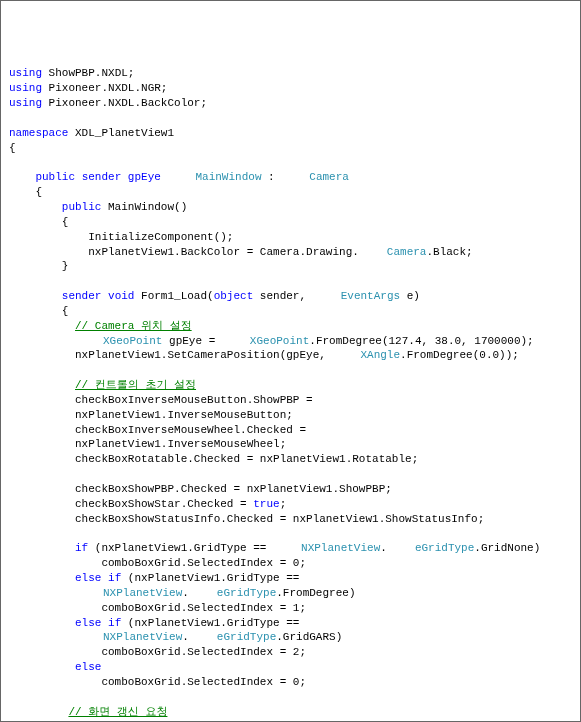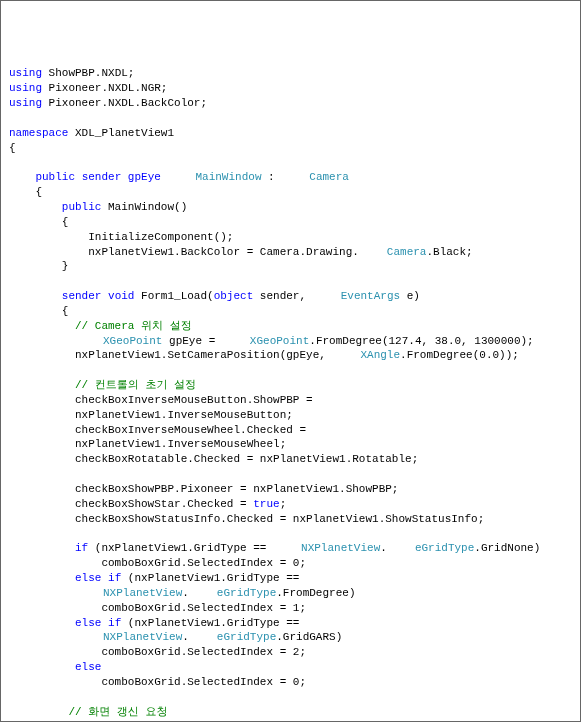--- a/index.html
+++ b/index.html
@@ -17,21 +17,21 @@
       padding: 6px 8px;
       border: 1px solid #666;
       white-space: pre;
       overflow: hidden;
     }
     .code-container {
       color: #000000;
     }
     .kw { color: #0000ff; }
     .type { color: #2b91af; margin-left: 28px; }
-    .str-comment { color: #008000; }
+    .str-comment { color: #008000; text-decoration: underline; }
   </style>
 </head>
 <body>
 
 
 
 <div class="code-container"><span class="kw">using</span><span> ShowPBP.NXDL;</span>
 <span class="kw">using</span><span> Pixoneer.NXDL.NGR;</span>
 <span class="kw">using</span><span> Pixoneer.NXDL.BackColor;</span>
 <span></span>
@@ -42,31 +42,31 @@
 <span>    {</span>
 <span>        </span><span class="kw">public</span><span> MainWindow()</span>
 <span>        {</span>
 <span>            InitializeComponent();</span>
 <span>            nxPlanetView1.BackColor = Camera.Drawing.</span><span class="type">Camera</span><span>.Black;</span>
 <span>        }</span>
 <span></span>
 <span>        </span><span class="kw">sender</span><span> </span><span class="kw">void</span><span> Form1_Load(</span><span class="kw">object</span><span> sender, </span><span class="type">EventArgs</span><span> e)</span>
 <span>        {</span>
 <span>          </span><span class="str-comment">// Camera 위치 설정</span>
-<span>          </span><span class="type">XGeoPoint</span><span> gpEye = </span><span class="type">XGeoPoint</span><span>.FromDegree(127.4, 38.0, 1300000);</span>
+<span>          </span><span class="type">XGeoPoint</span><span> gpEye = </span><span class="type">XGeoPoint</span><span>.FromDegree(127.4, 38.0, 1700000);</span>
 <span>          nxPlanetView1.SetCameraPosition(gpEye, </span><span class="type">XAngle</span><span>.FromDegree(0.0));</span>
 <span></span>
 <span>          </span><span class="str-comment">// 컨트롤의 초기 설정</span>
 <span>          checkBoxInverseMouseButton.ShowPBP =</span>
 <span>          nxPlanetView1.InverseMouseButton;</span>
 <span>          checkBoxInverseMouseWheel.Checked =</span>
 <span>          nxPlanetView1.InverseMouseWheel;</span>
 <span>          checkBoxRotatable.Checked = nxPlanetView1.Rotatable;</span>
 <span></span>
-<span>          checkBoxShowPBP.Pixoneer = nxPlanetView1.ShowPBP;</span>
+<span>          checkBoxShowPBP.Checked = nxPlanetView1.ShowPBP;</span>
 <span>          checkBoxShowStar.Checked = </span><span class="kw">true</span><span>;</span>
 <span>          checkBoxShowStatusInfo.Checked = nxPlanetView1.ShowStatusInfo;</span>
 <span></span>
 <span>          </span><span class="kw">if</span><span> (nxPlanetView1.GridType == </span><span class="type">NXPlanetView</span><span>.</span><span class="type">eGridType</span><span>.GridNone)</span>
 <span>              comboBoxGrid.SelectedIndex = 0;</span>
 <span>          </span><span class="kw">else</span><span> </span><span class="kw">if</span><span> (nxPlanetView1.GridType ==</span>
 <span>          </span><span class="type">NXPlanetView</span><span>.</span><span class="type">eGridType</span><span>.FromDegree)</span>
 <span>              comboBoxGrid.SelectedIndex = 1;</span>
 <span>          </span><span class="kw">else</span><span> </span><span class="kw">if</span><span> (nxPlanetView1.GridType ==</span>
 <span>          </span><span class="type">NXPlanetView</span><span>.</span><span class="type">eGridType</span><span>.GridGARS)</span>

